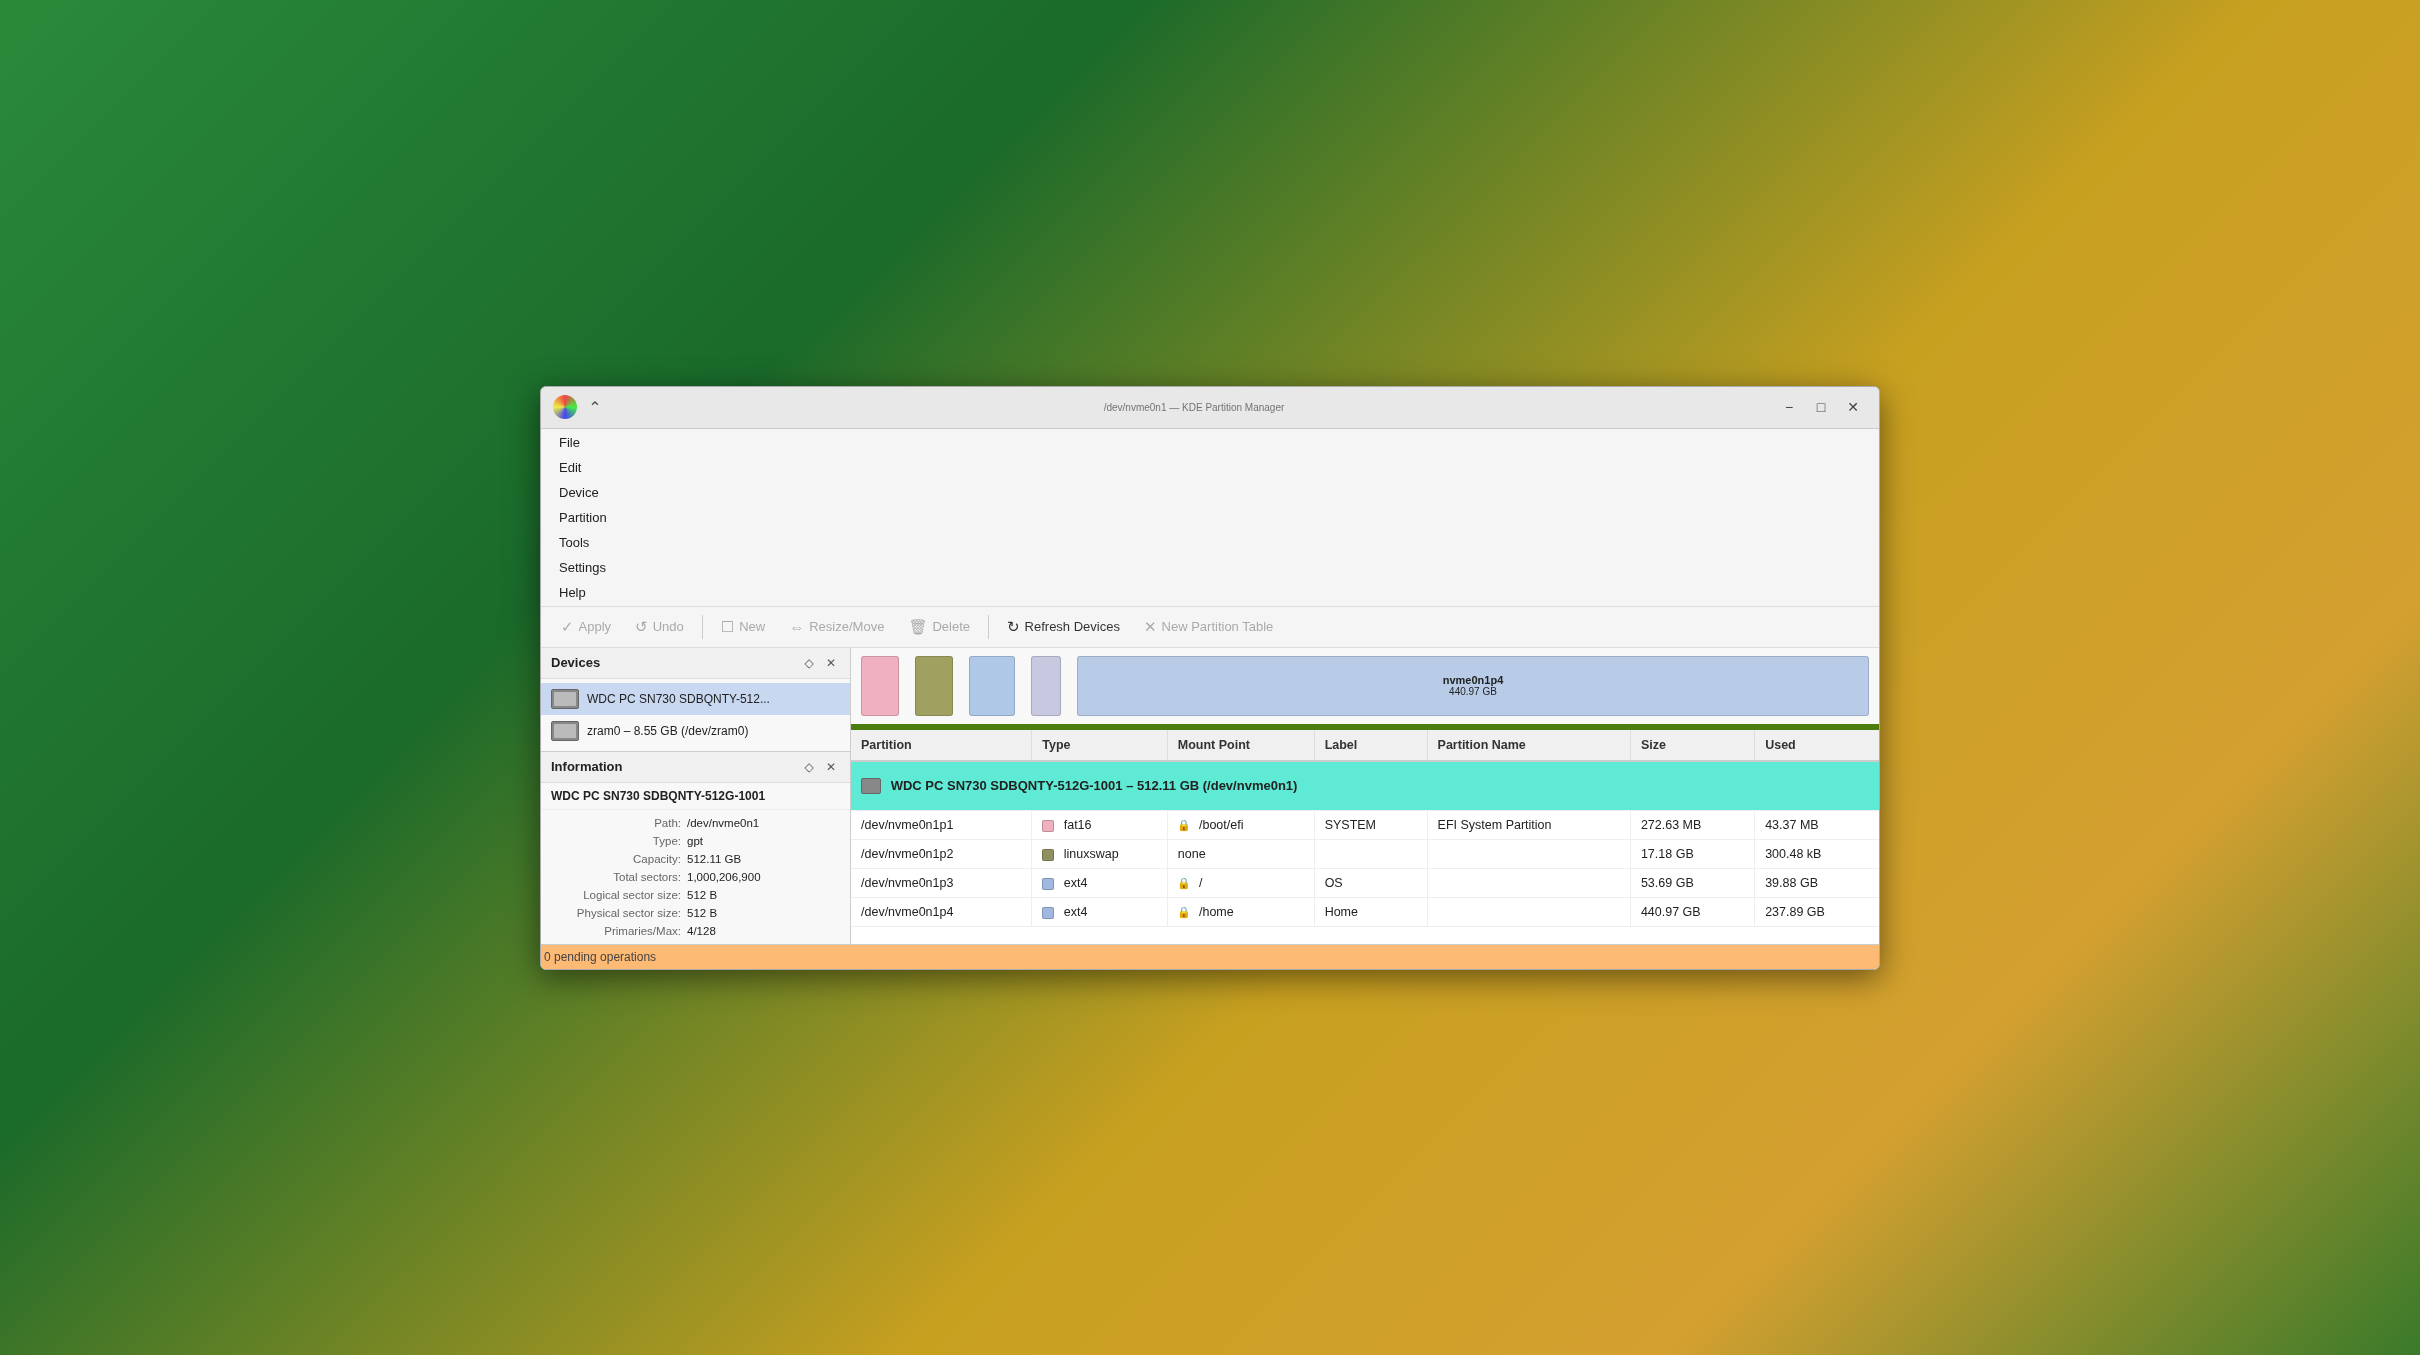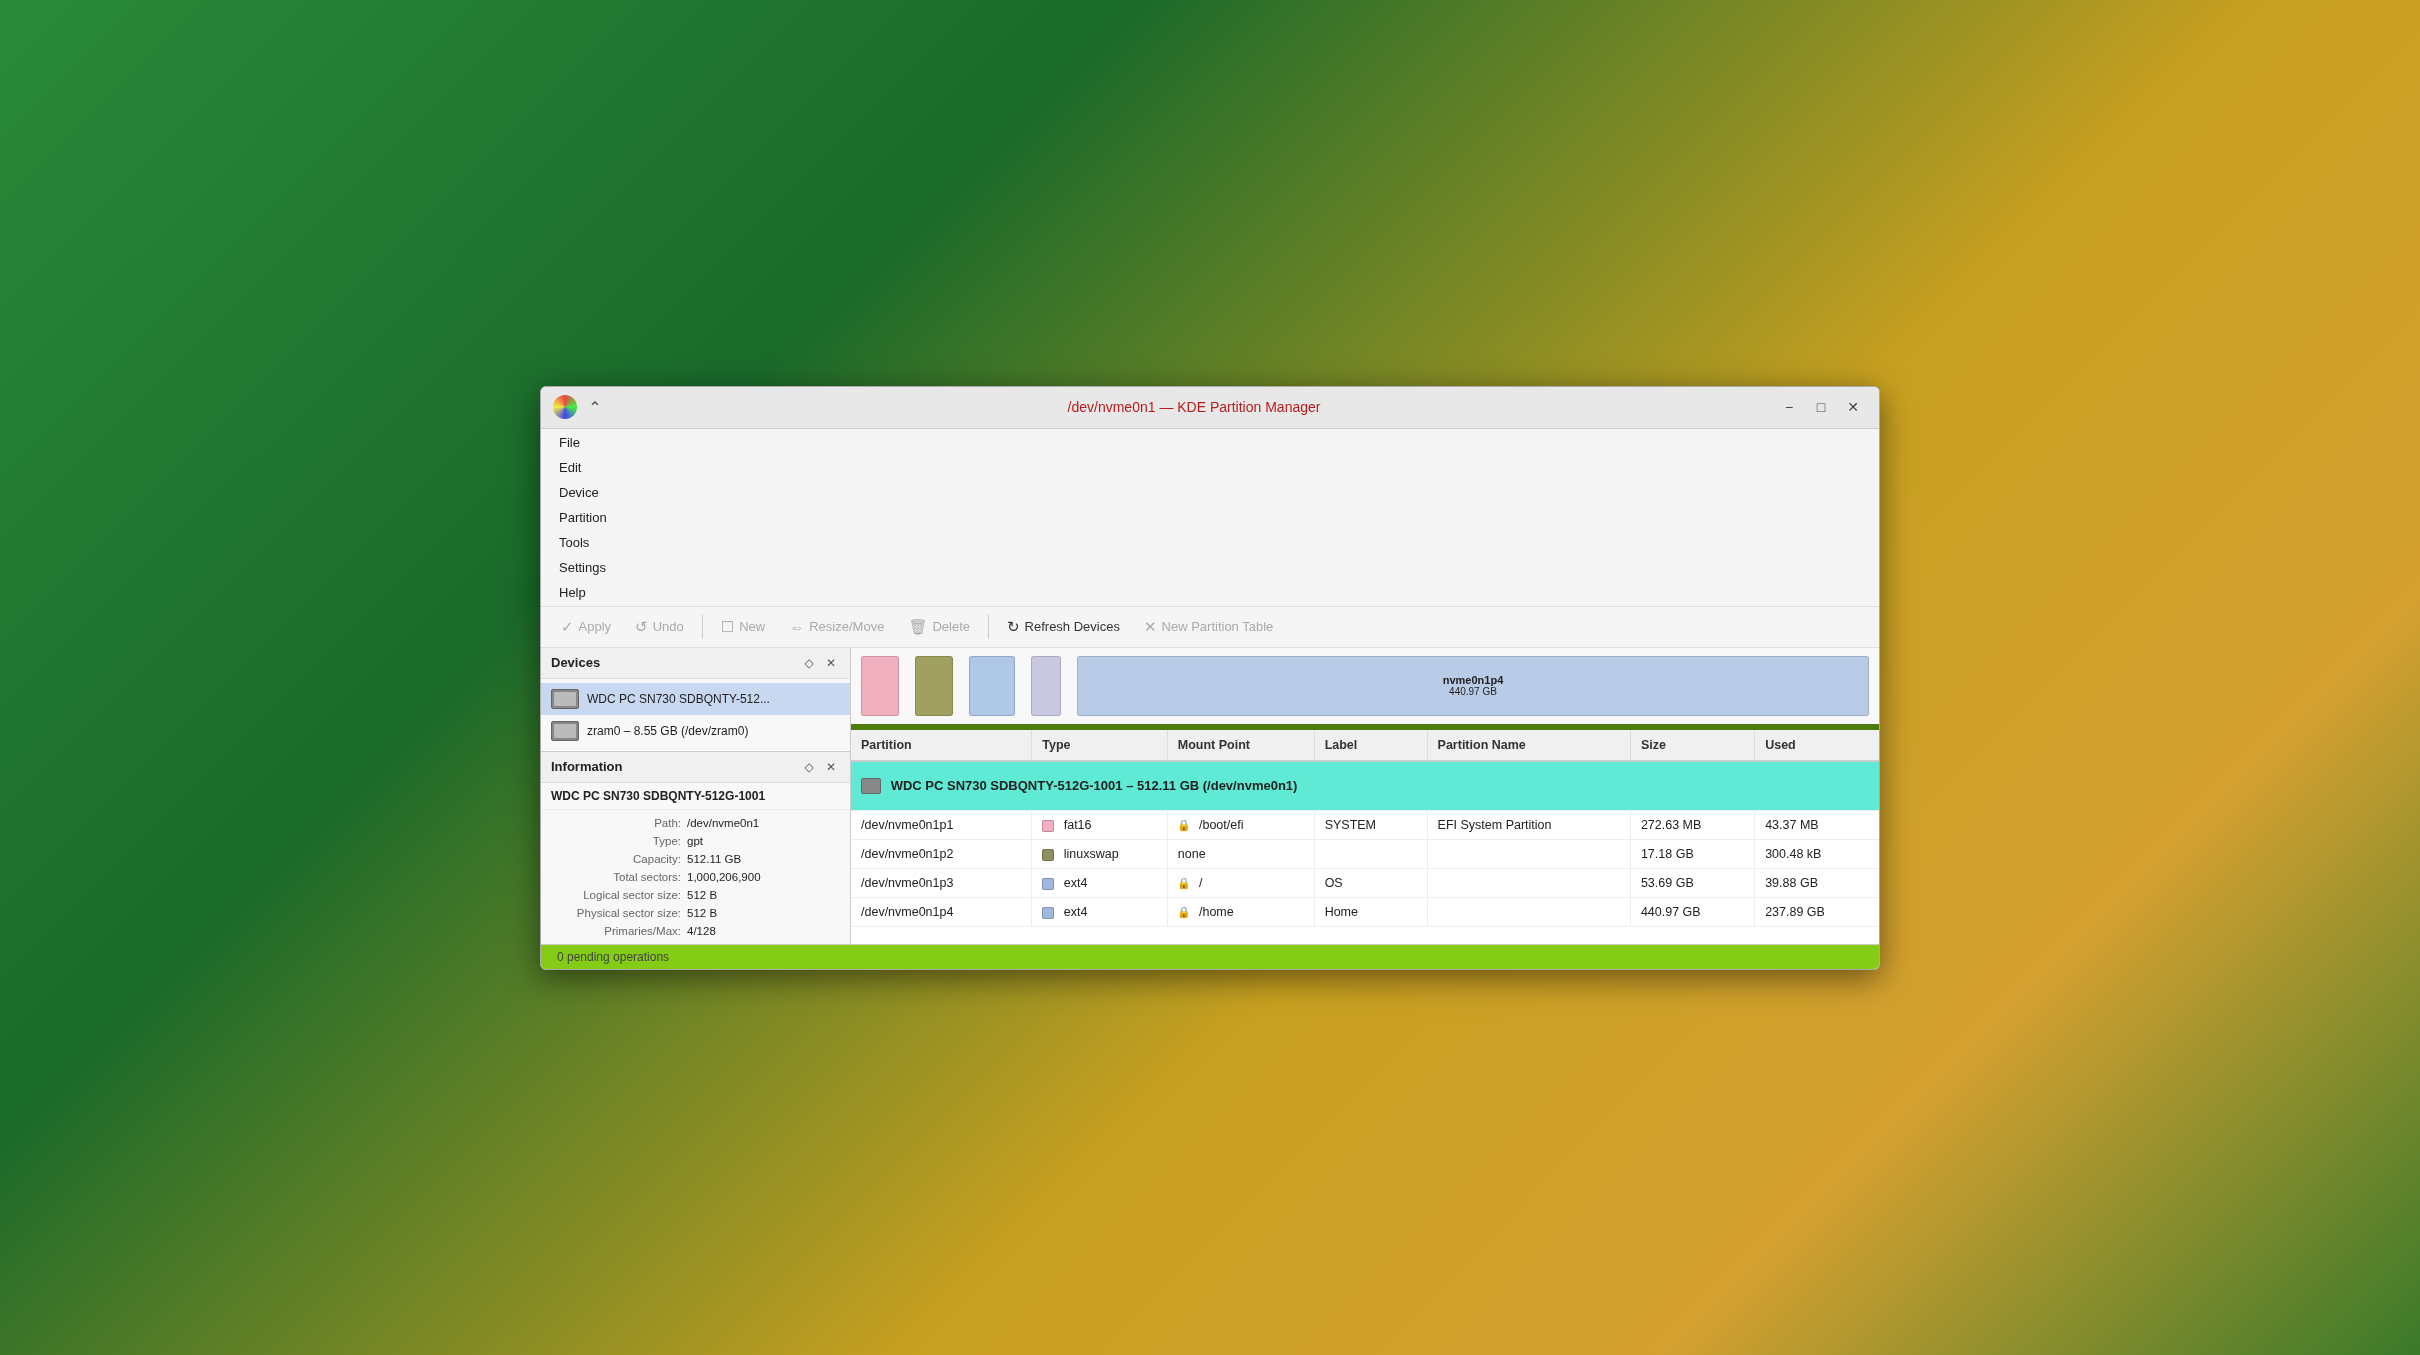--- a/index.html
+++ b/index.html
@@ -44,22 +44,22 @@
       margin-right: 8px;
       color: #555;
       font-size: 16px;
       display: flex;
       align-items: center;
       justify-content: center;
     }
     .title-bar-text {
       flex: 1;
       text-align: center;
-      font-size: 14px;
-      color: #b91c1c;
+      font-size: 10px;
+      color: #737373;
       font-weight: 500;
     }
     .title-bar-controls {
       display: flex;
       gap: 4px;
     }
     .title-btn {
       width: 28px;
       height: 28px;
       border: none;
@@ -351,23 +351,23 @@
     .type-blue { background: #a0b8e0; }
     .lock-icon {
       display: inline-block;
       margin-right: 4px;
       font-size: 11px;
       color: #555;
     }
 
     
     .status-bar {
-      background: #84cc16;
+      background: #fdba74;
       border-top: 1px solid #ccc;
-      padding: 5px 16px;
+      padding: 5px 3px;
       font-size: 12px;
       color: #444;
     }
 
     .col-partition { width: 160px; }
     .col-type { width: 120px; }
     .col-mount { width: 130px; }
     .col-label { width: 100px; }
     .col-partname { width: 180px; }
     .col-size { width: 110px; }

